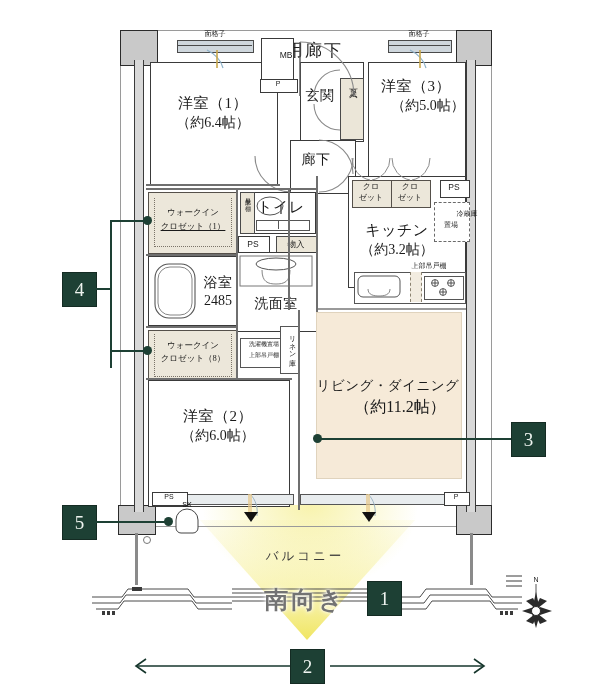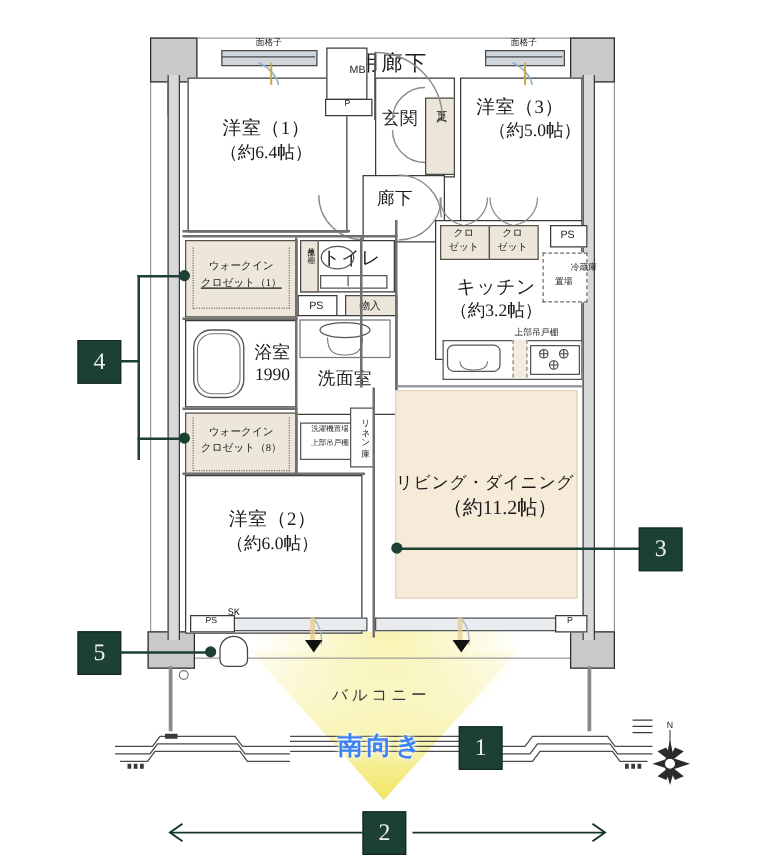--- a/index.html
+++ b/index.html
@@ -24,21 +24,21 @@
   .ld{position:absolute;background:#f6ead8;border:1px solid #e0d3bd;}
   
   .badge{position:absolute;background:#1d4034;color:#eef3ef;display:flex;
          align-items:center;justify-content:center;font-size:19px;
          border:1px solid #142b23;}
   .leader{position:absolute;background:#1d4034;}
   .dot{position:absolute;width:9px;height:9px;border-radius:50%;background:#1d4034;}
   svg{display:block;overflow:visible;}
   .ttl{font-size:17px;letter-spacing:2px;margin-top:39px;}
   .balc{font-size:12.5px;letter-spacing:3px;color:#3a3a3a;}
-  .south{font-size:20px;letter-spacing:3px;color:#3b82f6;
+  .south{font-size:24px;letter-spacing:3px;color:#737373;
          text-shadow:0 0 3px #fff,0 0 6px #fff;font-weight:bold;}
 </style>
 </head>
 <body>
 
 <div class="lbl ttl abs" style="left:265px;top:2px;width:80px;">共用廊下</div>
 
 <div class="abs" style="left:160px;top:505px;width:300px;height:145px;
      background:radial-gradient(ellipse 150px 120px at 50% 0%, rgba(242,233,106,.55) 0%, rgba(246,240,150,.30) 45%, rgba(255,255,255,0) 72%);"></div>
 <svg class="abs" style="left:200px;top:520px;" width="215" height="125">
@@ -138,21 +138,21 @@
 <div class="abs" style="left:154px;top:198px;width:76px;height:48px;border-left:1.5px dotted #7a7368;border-right:1.5px dotted #7a7368;border-bottom:1.5px dotted #7a7368;"></div>
 <div class="lbl tiny" style="left:152px;top:207px;width:82px;font-size:8.5px;">ウォークイン</div>
 <div class="lbl tiny" style="left:152px;top:221px;width:82px;font-size:8.5px;text-decoration:underline;">クロゼット（1）</div>
 
 <div class="room" style="left:148px;top:256px;width:88px;height:68px;"></div>
 <svg class="abs" style="left:153px;top:262px;" width="44" height="58">
   <rect x="2" y="2" width="40" height="54" rx="14" ry="14" fill="none" stroke="#555" stroke-width="1.1"></rect>
   <rect x="5" y="5" width="34" height="48" rx="12" ry="12" fill="none" stroke="#777" stroke-width="0.9"></rect>
 </svg>
 <div class="lbl roomname" style="left:196px;top:275px;width:44px;font-size:14px;">浴室</div>
-<div class="lbl roomsub" style="left:194px;top:293px;width:48px;font-size:14px;font-family:'Liberation Serif',serif;">1990</div>
+<div class="lbl roomsub" style="left:194px;top:293px;width:48px;font-size:14px;font-family:'Liberation Serif',serif;">2485</div>
 
 <div class="room" style="left:236px;top:252px;width:80px;height:78px;"></div>
 <svg class="abs" style="left:240px;top:256px;" width="72" height="32">
   <rect x="0" y="0" width="72" height="30" fill="none" stroke="#777" stroke-width="1"></rect>
   <ellipse cx="36" cy="8" rx="20" ry="6" fill="none" stroke="#555" stroke-width="1"></ellipse>
   <path d="M22,14 C22,26 28,28 36,28 C44,28 50,26 50,14" fill="none" stroke="#777" stroke-width="0.9"></path>
 </svg>
 <div class="lbl roomname" style="left:236px;top:296px;width:80px;font-size:14px;">洗面室</div>
 
 <div class="clos" style="left:148px;top:330px;width:88px;height:50px;"></div>
@@ -244,21 +244,21 @@
     <polygon points="222,20 236,20 229,30" fill="#111"></polygon>
     <rect x="226" y="2" width="4" height="18" fill="#e8c98a" opacity=".7"></rect>
   </g>
 </svg>
 
 <div class="abs" style="left:152px;top:492px;width:34px;height:12px;border:1.2px solid #3a3a3a;background:#fff;"></div>
 <div class="lbl tiny" style="left:152px;top:493px;width:34px;font-family:'Liberation Sans',sans-serif;">PS</div>
 <svg class="abs" style="left:174px;top:512px;" width="26" height="22">
   <path d="M2,8 A11,11 0 0 1 24,8 L24,16 A5,5 0 0 1 19,21 L7,21 A5,5 0 0 1 2,16 Z" fill="#fff" stroke="#444" stroke-width="1"></path>
 </svg>
-<div class="lbl tiny" style="left:174px;top:486px;width:26px;font-family:Liberation Mono, monospace;font-size:8px;">SK</div>
+<div class="lbl tiny" style="left:174px;top:500px;width:26px;font-family:Liberation Mono, monospace;font-size:8px;">SK</div>
 <div class="abs" style="left:444px;top:492px;width:24px;height:12px;border:1.2px solid #3a3a3a;background:#fff;"></div>
 <div class="lbl tiny" style="left:444px;top:493px;width:24px;font-family:'Liberation Sans',sans-serif;">P</div>
 <div class="abs" style="left:143px;top:536px;width:6px;height:6px;border:1px solid #777;border-radius:50%;"></div>
 
 <div class="lbl balc" style="left:240px;top:549px;width:130px;">バルコニー</div>
 
 <svg class="abs" style="left:92px;top:575px;" width="430" height="40">
   <g stroke="#4a4a4a" stroke-width="1" fill="none">
     <path d="M0,22 L30,22 L36,14 L96,14 L102,22 L140,22"></path>
     <path d="M0,28 L28,28 L34,20 L98,20 L104,28 L140,28"></path>

